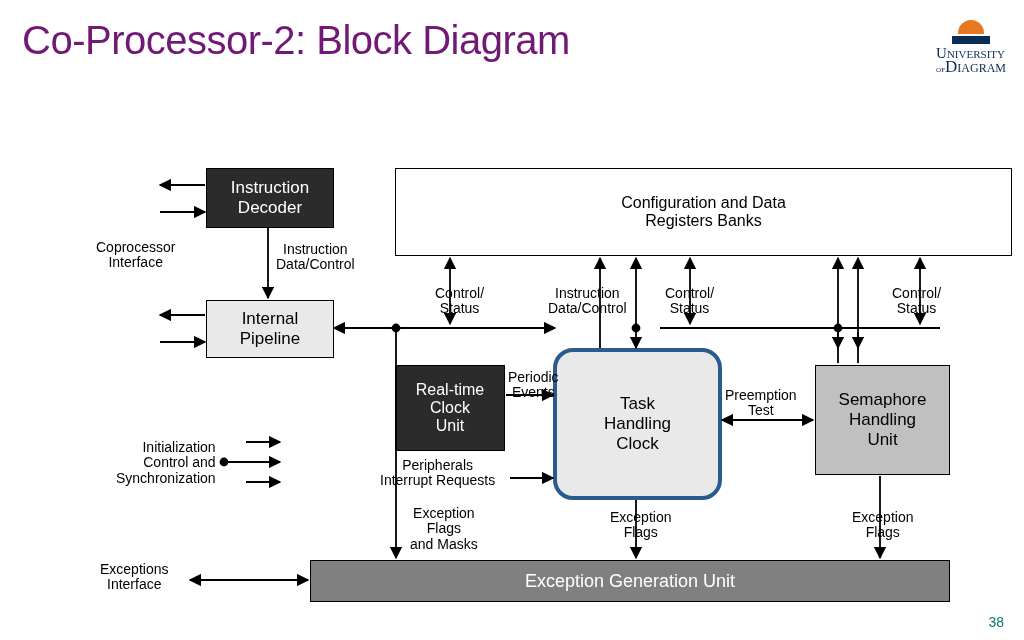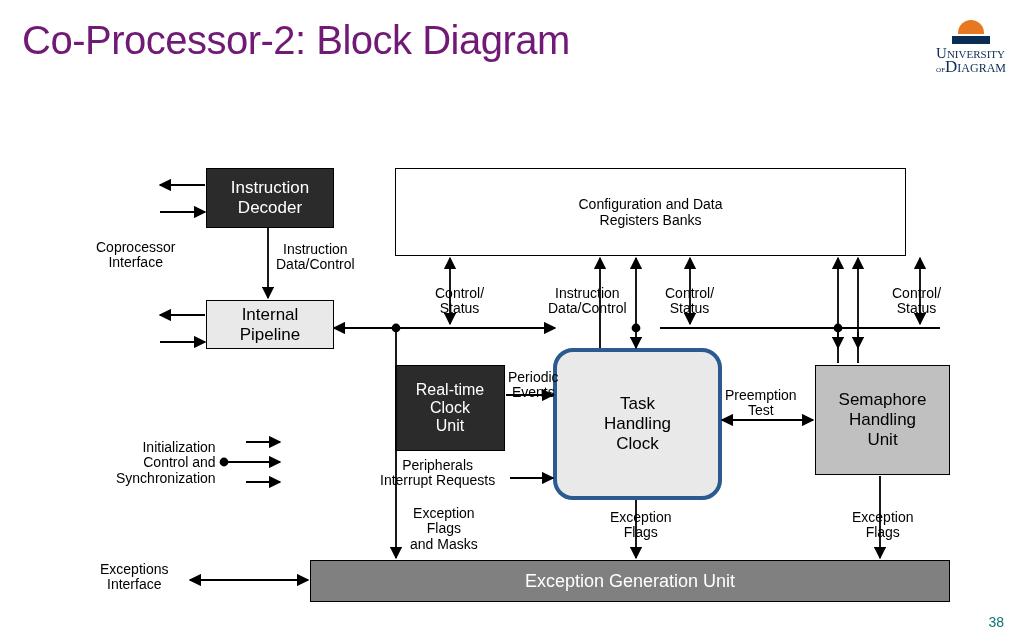--- a/index.html
+++ b/index.html
@@ -29,23 +29,23 @@
   <div class="dome"></div>
   <div class="base"></div>
   <div class="univ">University</div>
   <div class="virg"><span class="of">of</span><span>Diagram</span></div>
 </div>
 
 <div class="pagenum">38</div>
 
 <div class="box dark" style="left:206px;top:168px;width:128px;height:60px;white-space:pre-line">Instruction
 Decoder</div>
-<div class="box light" style="left:206px;top:300px;width:128px;height:49px;white-space:pre-line">Internal
+<div class="box light" style="left:206px;top:300px;width:128px;height:58px;white-space:pre-line">Internal
 Pipeline</div>
-<div class="box white" style="left:395px;top:168px;width:511px;height:88px;white-space:pre-line;font-size:14px">Configuration and Data
+<div class="box white" style="left:395px;top:168px;width:617px;height:88px;white-space:pre-line;font-size:16px">Configuration and Data
 Registers Banks</div>
 <div class="box dark" style="left:395px;top:365px;width:110px;height:86px;white-space:pre-line;font-size:16px">Real-time
 Clock
 Unit</div>
 <div class="box light highlight" style="left:555px;top:350px;width:165px;height:148px;white-space:pre-line">Task
 Handling
 Clock</div>
 <div class="box gray" style="left:815px;top:365px;width:135px;height:110px;white-space:pre-line;color:#000;background:#c0c0c0">Semaphore
 Handling
 Unit</div>

